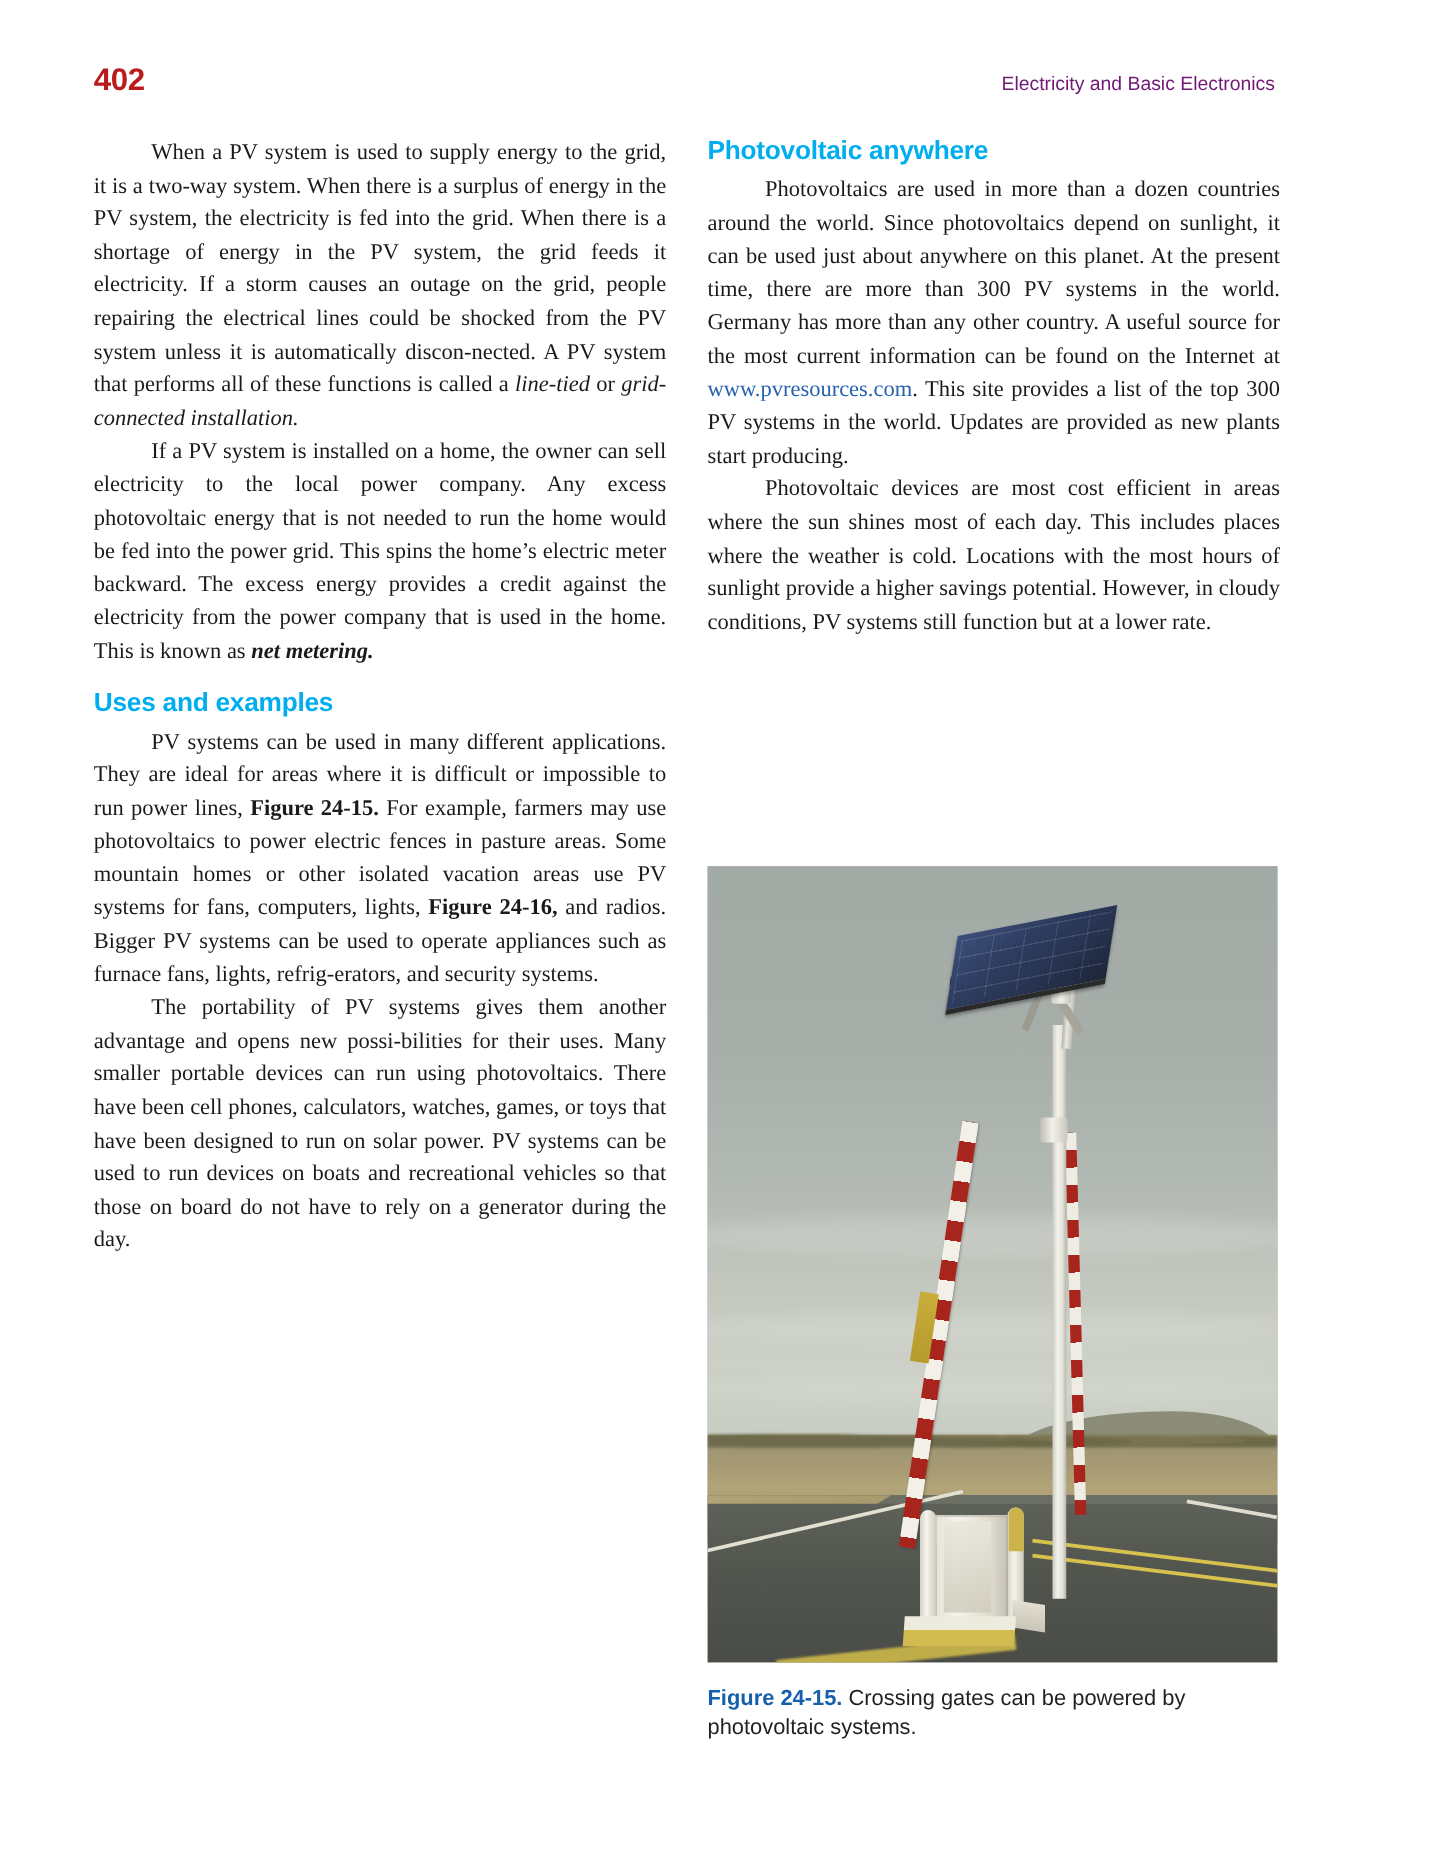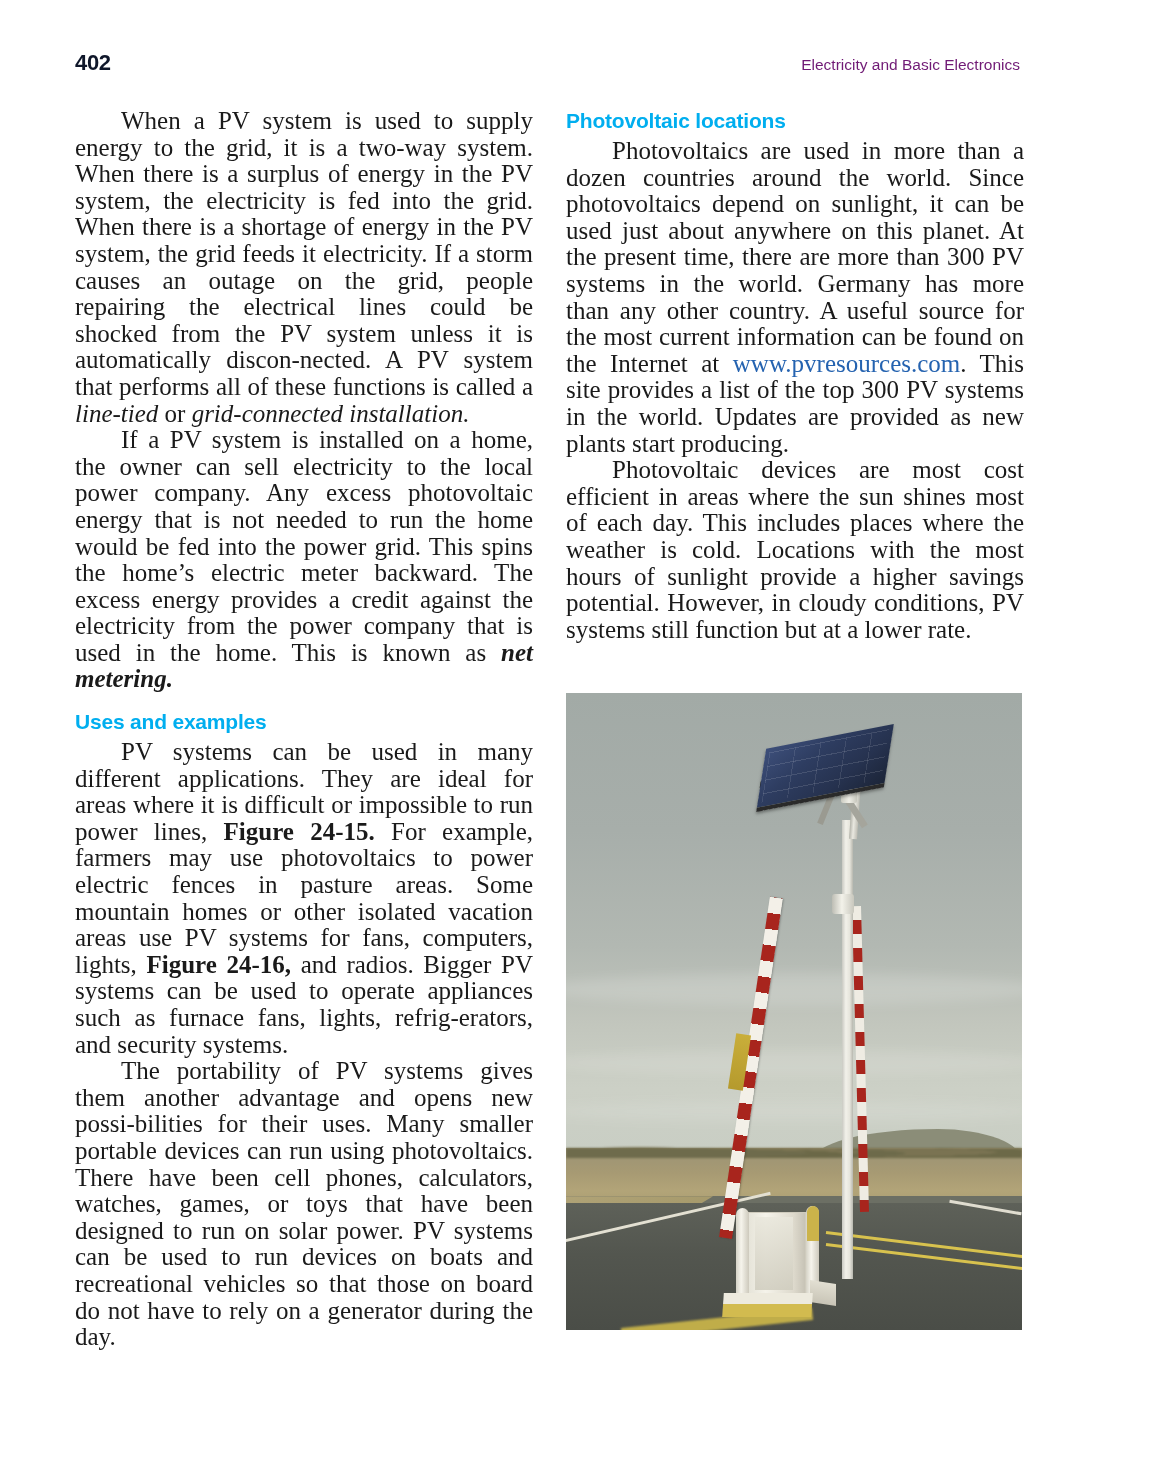--- a/index.html
+++ b/index.html
@@ -30,44 +30,44 @@
     top: 52px;
     width: 945px;
     height: 32px;
     display: flex;
     align-items: baseline;
     justify-content: space-between;
   }
   .folio {
     font-family: "Liberation Sans", "DejaVu Sans", sans-serif;
     font-weight: bold;
-    font-size: 22px;
+    font-size: 25px;
     letter-spacing: -0.3px;
-    color: #0f172a;
+    color: #b91c1c;
     line-height: 1;
   }
   .booktitle {
     font-family: "Liberation Sans", "DejaVu Sans", sans-serif;
     font-size: 15.5px;
     color: #701a75;
     line-height: 1;
   }
 
   
   .col {
     position: absolute;
     top: 108px;
     width: 458px;
   }
   .col-left  { left: 75px; }
   .col-right { left: 566px; }
 
   p.body {
     margin: 0;
-    font-size: 25px;
+    font-size: 18px;
     line-height: 26.6px;
     text-align: justify;
     text-justify: inter-word;
     hyphens: none;
     text-indent: 46px;
     -webkit-hyphens: none;
   }
 
   .it  { font-style: italic; }
   .bi  { font-style: italic; font-weight: bold; }
@@ -463,21 +463,21 @@
     <p class="body">
       <span>PV systems can be used in many different applications. They are ideal for areas where it is difficult or impossible to run power lines, </span><span class="bd">Figure 24-15.</span><span> For example, farmers may use photovoltaics to power electric fences in pasture areas. Some mountain homes or other isolated vacation areas use PV systems for fans, computers, lights, </span><span class="bd">Figure 24-16,</span><span> and radios. Bigger PV systems can be used to operate appliances such as furnace fans, lights, refrig-erators, and security systems.</span>
     </p>
 
     <p class="body">
       <span>The portability of PV systems gives them another advantage and opens new possi-bilities for their uses. Many smaller portable devices can run using photovoltaics. There have been cell phones, calculators, watches, games, or toys that have been designed to run on solar power. PV systems can be used to run devices on boats and recreational vehicles so that those on board do not have to rely on a generator during the day.</span>
     </p>
   </div>
 
   <div class="col col-right">
-    <h2 class="sectionhead">Photovoltaic locations</h2>
+    <h2 class="sectionhead">Photovoltaic anywhere</h2>
     <div class="sp-after-head"></div>
 
     <p class="body">
       <span>Photovoltaics are used in more than a dozen countries around the world. Since photovoltaics depend on sunlight, it can be used just about anywhere on this planet. At the present time, there are more than 300 PV systems in the world. Germany has more than any other country. A useful source for the most current information can be found on the Internet at </span><span class="link">www.pvresources.com</span><span>. This site provides a list of the top 300 PV systems in the world. Updates are provided as new plants start producing.</span>
     </p>
 
     <p class="body">
       <span>Photovoltaic devices are most cost efficient in areas where the sun shines most of each day. This includes places where the weather is cold. Locations with the most hours of sunlight provide a higher savings potential. However, in cloudy conditions, PV systems still function but at a lower rate.</span>
     </p>
   </div>
@@ -519,15 +519,18 @@
 
       <div class="cabinet"></div>
       <div class="cabinet-door"></div>
       <div class="bollard bollard-l"></div>
       <div class="bollard bollard-r"></div>
       <div class="bollard-y"></div>
       <div class="base-slab-right"></div>
       <div class="base-slab"></div>
     </div>
 
+    <figcaption class="caption">
+      <span class="figlabel">Figure 24-15.</span><span> Crossing gates can be powered by photovoltaic systems.</span>
+    </figcaption>
   </figure>
 
 </div>
 
 </body></html>

